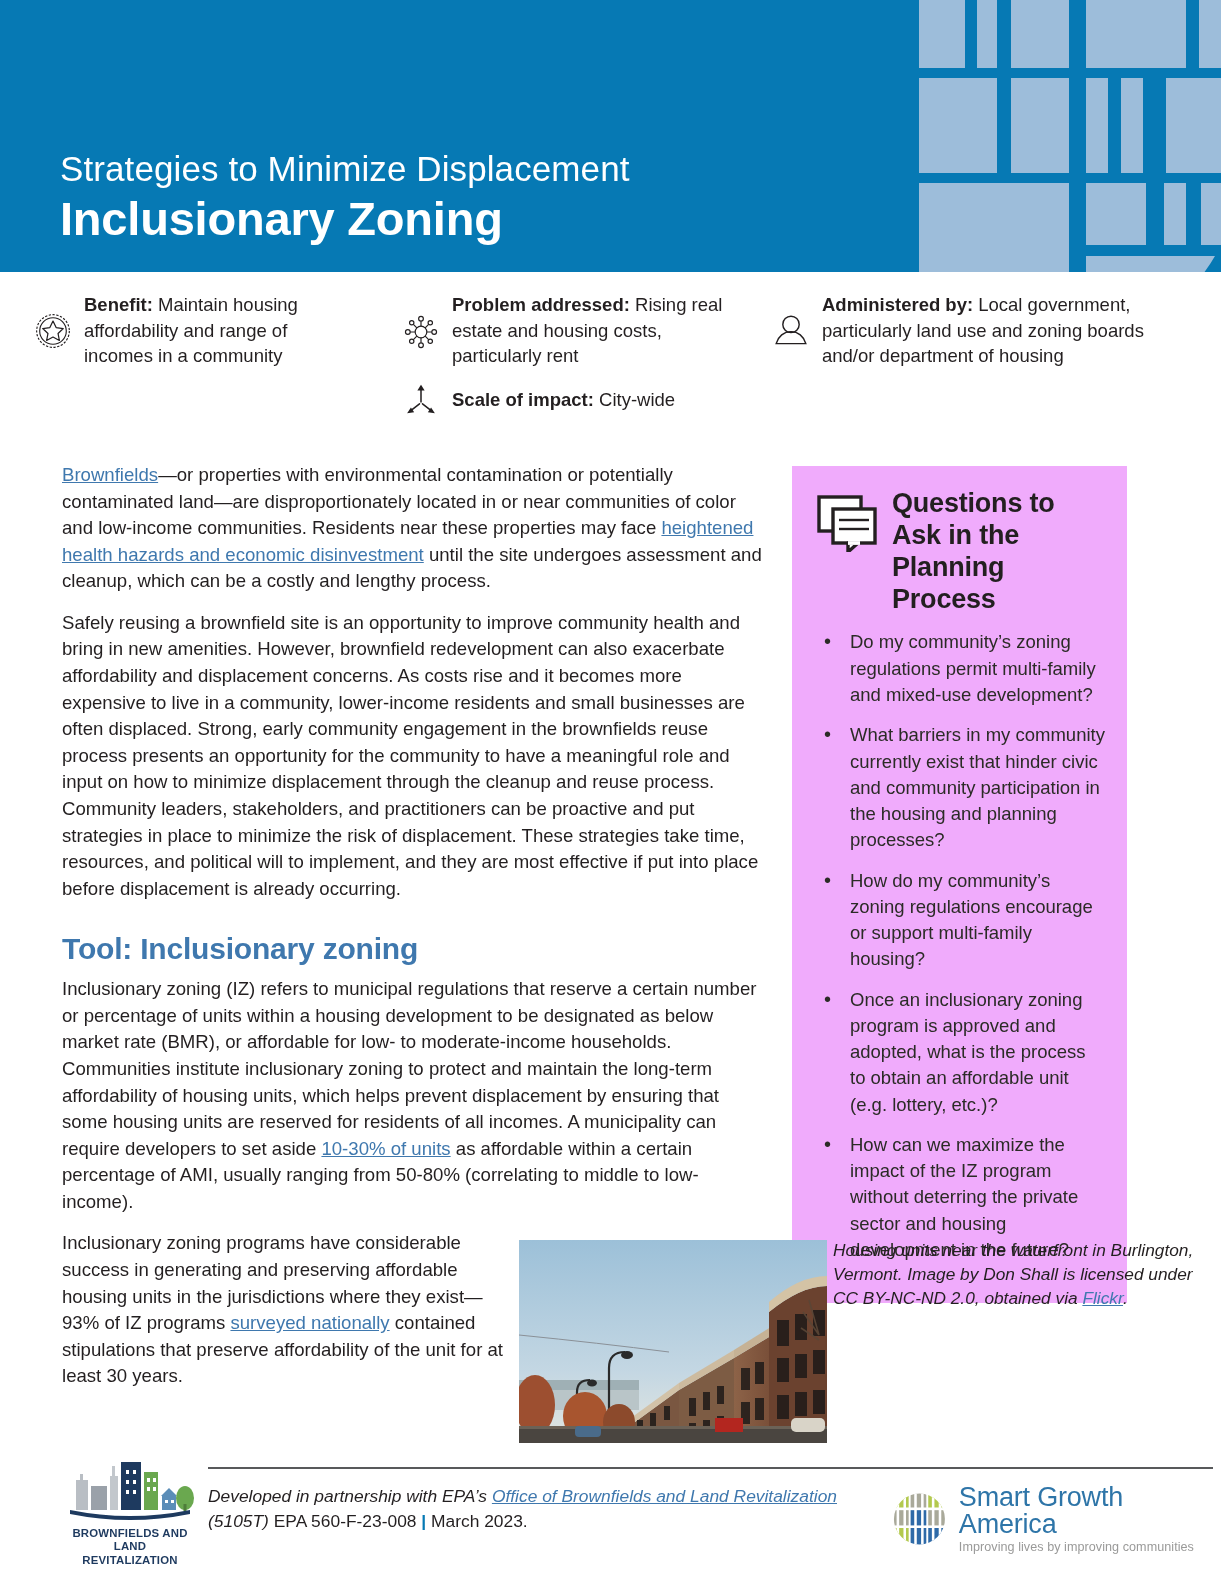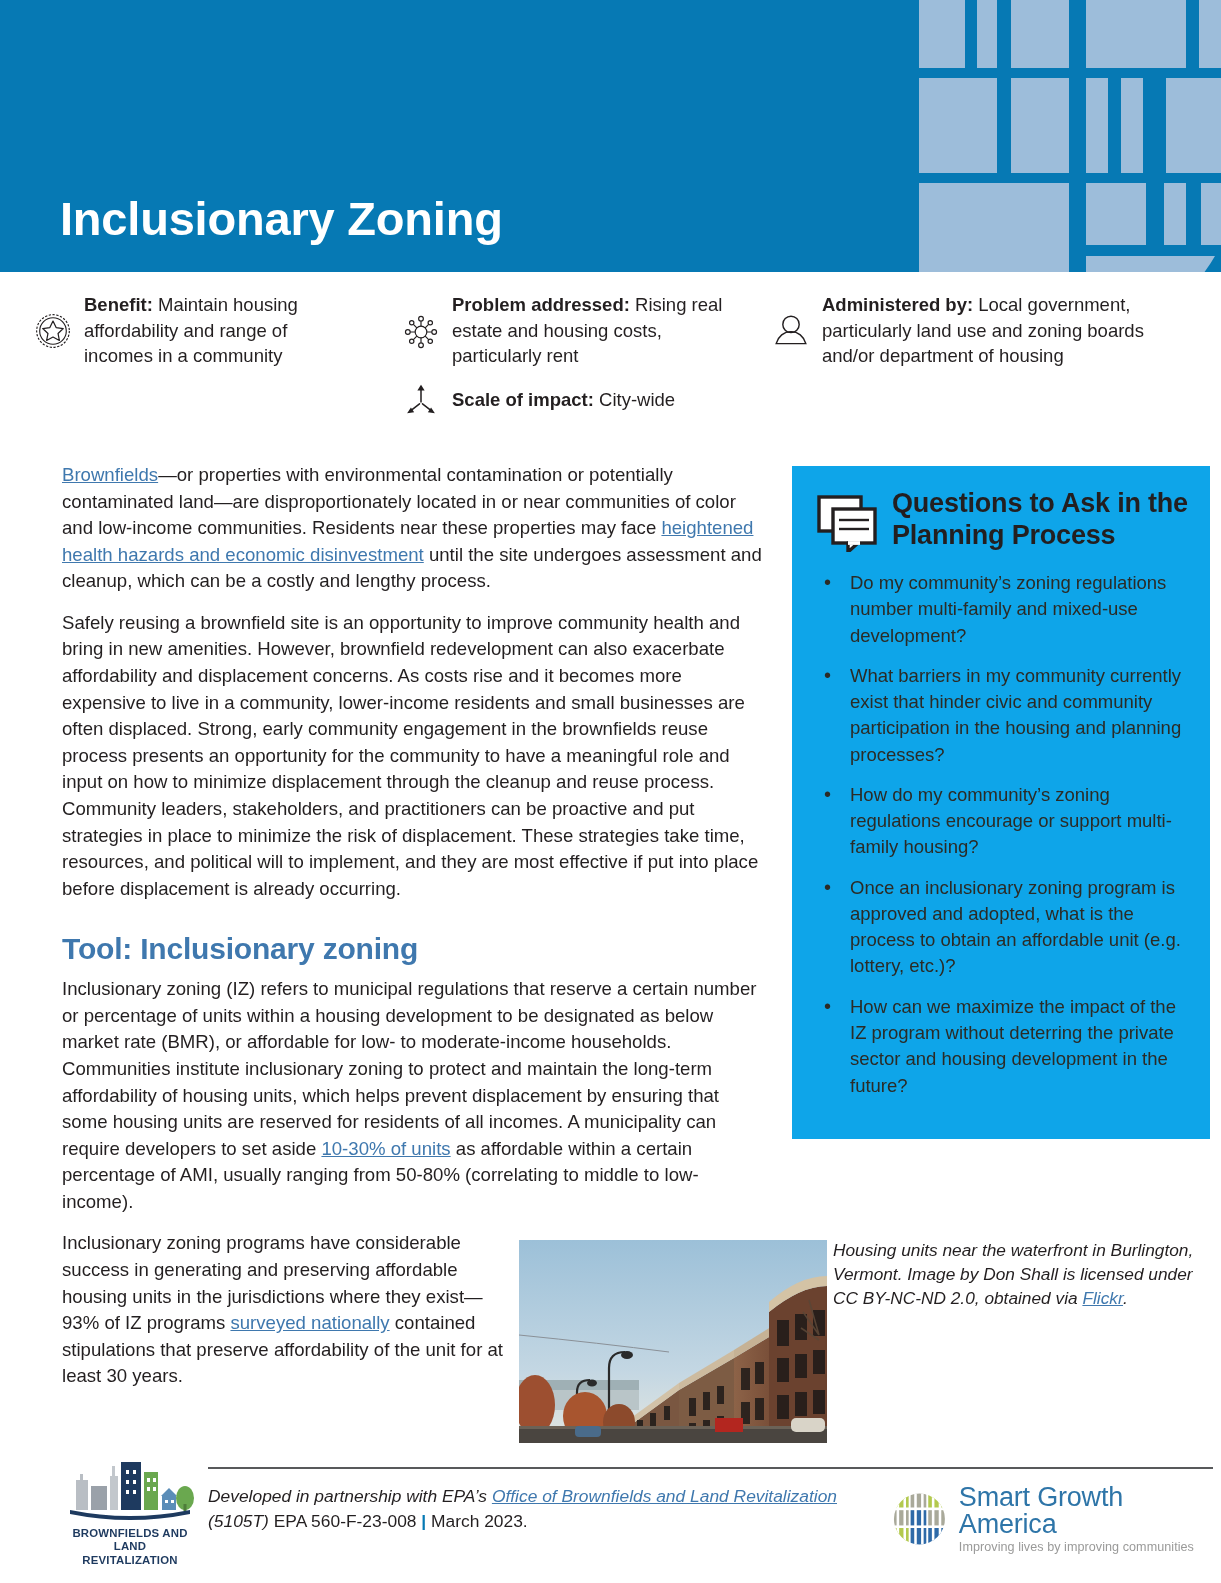--- a/index.html
+++ b/index.html
@@ -119,22 +119,22 @@
   a.doclink {
     color: #3F78AE;
     text-decoration: underline;
   }
 
   
   .greenbox {
     position: absolute;
     left: 792px;
     top: 4px;
-    width: 418px;
-    background: #0ea5e9;
+    width: 335px;
+    background: #f0abfc;
     padding: 22px 22px 26px 24px;
   }
   .green-head-row {
     display: flex;
     align-items: flex-start;
     gap: 14px;
     margin-bottom: 14px;
   }
   .green-icon { flex: 0 0 auto; margin-top: 6px; }
   .green-title {
@@ -277,20 +277,21 @@
       <rect x="285" y="88" width="80" height="95"></rect>
 
       <rect x="38" y="193" width="150" height="175"></rect>
       <rect x="205" y="193" width="60" height="62"></rect>
       <rect x="283" y="193" width="22" height="62"></rect>
       <rect x="320" y="193" width="45" height="62"></rect>
       <rect x="205" y="266" width="160" height="40"></rect>
     </g>
   </svg>
   <div class="header-text">
+    <div class="header-kicker">Strategies to Minimize Displacement</div>
     <div class="header-title">Inclusionary Zoning</div>
   </div>
 </div>
 
 <div class="infobar">
 
   <div class="info-col" id="col-benefit">
     <div class="info-item">
       <span class="info-icon">
         <svg width="38" height="38" viewBox="0 0 40 40">
@@ -381,21 +382,21 @@
             <path d="M32 49 L32 58 L42 49 Z" fill="#ffffff" stroke="#231f20" stroke-width="3.4" stroke-linejoin="round"></path>
             <path d="M32 49 L44 49" stroke="#ffffff" stroke-width="3.8"></path>
             <line x1="23" y1="26" x2="53" y2="26" stroke="#231f20" stroke-width="2.4"></line>
             <line x1="23" y1="35" x2="53" y2="35" stroke="#231f20" stroke-width="2.4"></line>
           </g>
         </svg>
       </span>
       <h3 class="green-title">Questions to Ask in the Planning Process</h3>
     </div>
     <ul class="green-list">
-      <li>Do my community’s zoning regulations number multi-family and mixed-use development?</li>
+      <li>Do my community’s zoning regulations permit multi-family and mixed-use development?</li>
       <li>What barriers in my community currently exist that hinder civic and community participation in the housing and planning processes?</li>
       <li>How do my community’s zoning regulations encourage or support multi-family housing?</li>
       <li>Once an inclusionary zoning program is approved and adopted, what is the process to obtain an affordable unit (e.g. lottery, etc.)?</li>
       <li>How can we maximize the impact of the IZ program without deterring the private sector and housing development in the future?</li>
     </ul>
   </aside>
 
 </div>
 
 <div class="photo">

